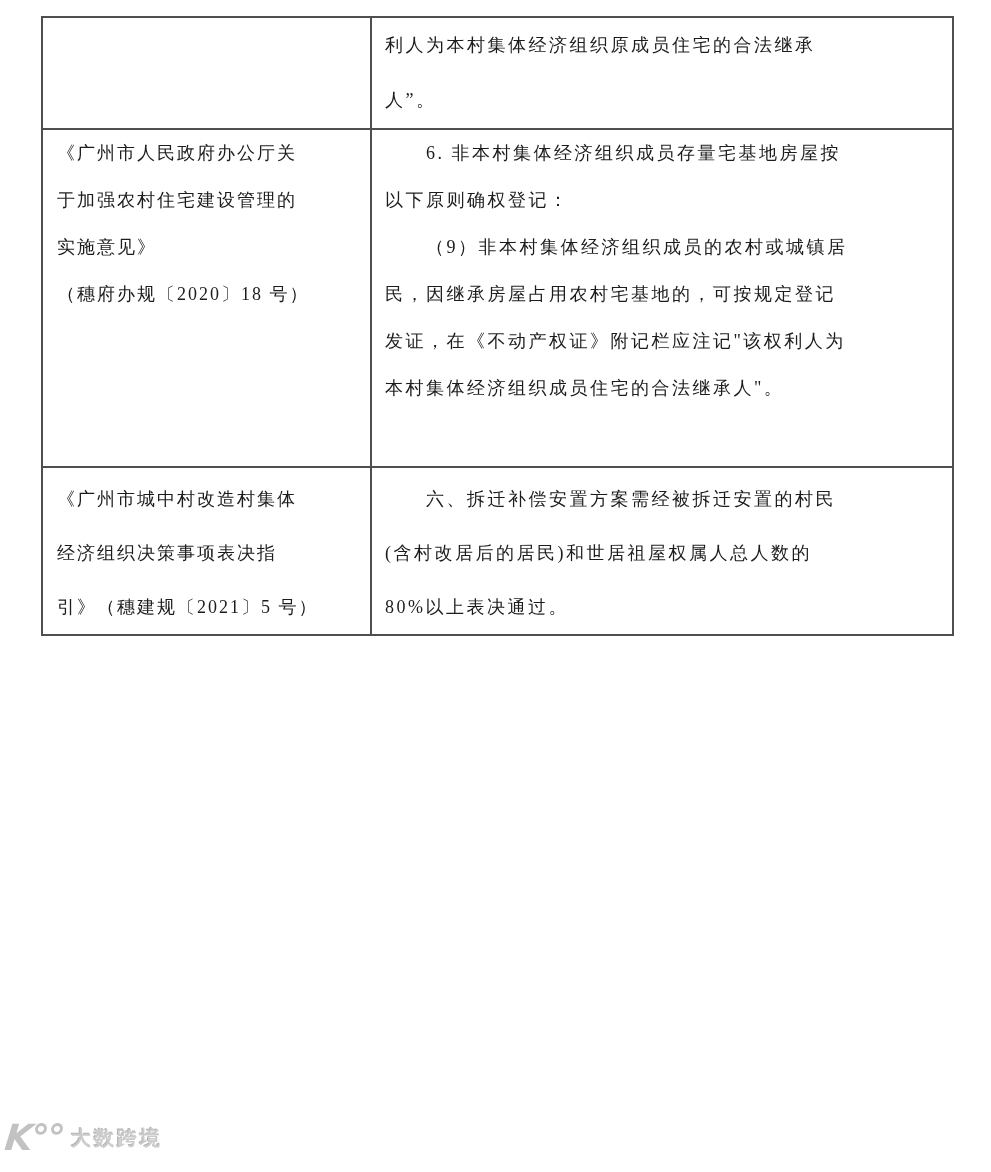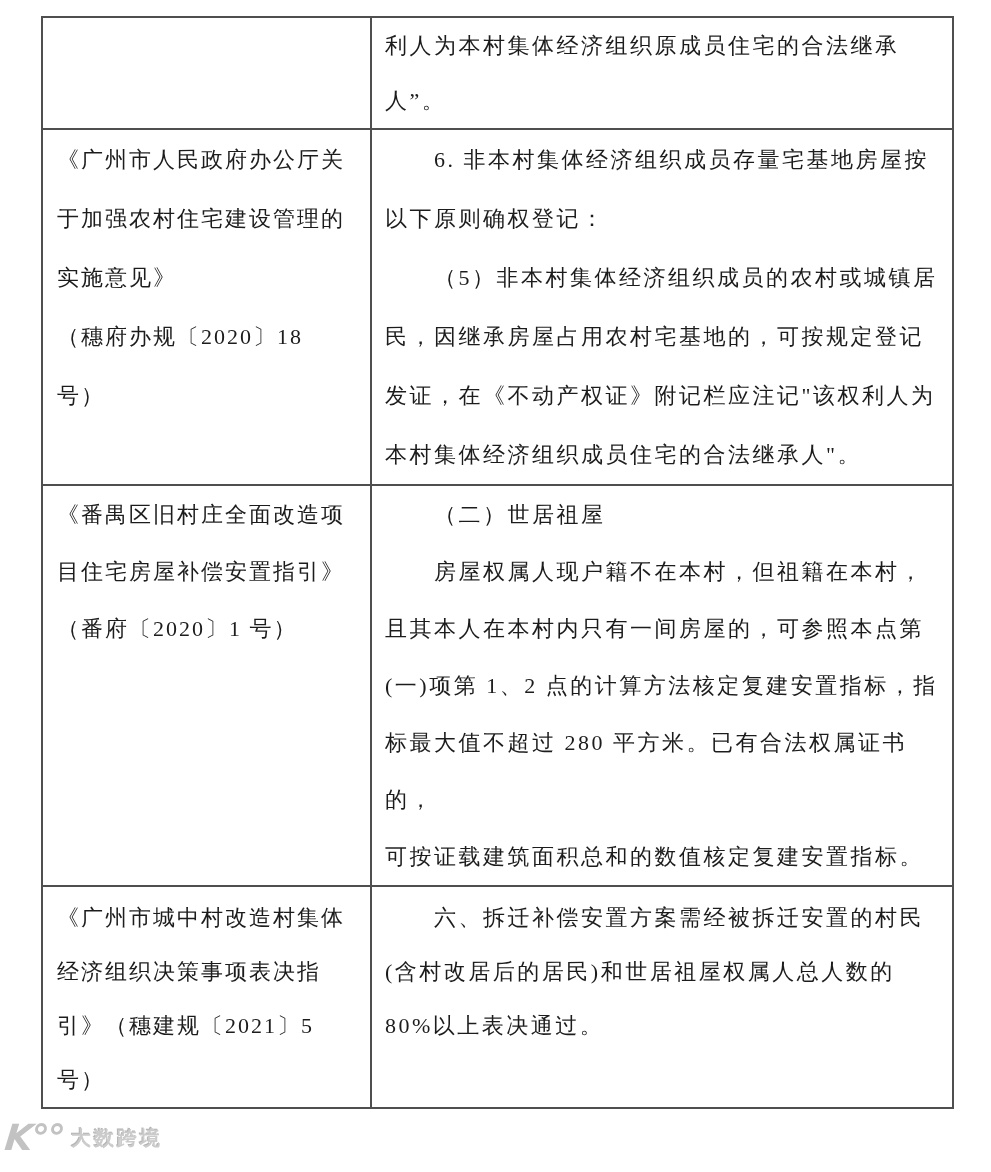--- a/index.html
+++ b/index.html
@@ -20,37 +20,37 @@
     position: absolute;
     left: 41px;
     top: 16px;
     width: 911px;
     border-collapse: collapse;
     table-layout: fixed;
   }
   table.doc-table td {
     border: 2px solid #4f4f4f;
     vertical-align: top;
-    font-size: 22px;
+    font-size: 18px;
     white-space: pre-line;
     overflow: hidden;
     margin-top: 44px;
   }
   td.left {
     padding: 0 13px 0 14px;
     letter-spacing: 2px;
     text-align: left;
   }
   td.right {
     padding: 0 9px 0 13px;
     letter-spacing: 2.5px;
     text-align: left;
   }
   tr.r0 td { height: 108px; line-height: 55px; }
-  tr.r1 td { height: 336px; line-height: 59px; border-radius: 30px; }
+  tr.r1 td { height: 336px; line-height: 47px; border-radius: 30px; }
   tr.r2 td { height: 340px; line-height: 57px; }
   tr.r3 td { height: 172px; line-height: 58px; }
   tr.r4 td { height: 160px; line-height: 54px; padding-top: 4px; }
 
   .watermark {
     position: absolute;
     left: 5px;
     top: 1118px;
     display: flex;
     align-items: flex-end;
@@ -95,35 +95,24 @@
           <td class="right">利人为本村集体经济组织原成员住宅的合法继承
 人”。</td>
         </tr>
         <tr class="r1">
           <td class="left">《广州市人民政府办公厅关
 于加强农村住宅建设管理的
 实施意见》
 （穗府办规〔2020〕18 号）</td>
           <td class="right">　　6. 非本村集体经济组织成员存量宅基地房屋按
 以下原则确权登记：
-　　（5）非本村集体经济组织成员的农村或城镇居
+　　（9）非本村集体经济组织成员的农村或城镇居
 民，因继承房屋占用农村宅基地的，可按规定登记
 发证，在《不动产权证》附记栏应注记"该权利人为
 本村集体经济组织成员住宅的合法继承人"。</td>
-        </tr>
-        <tr class="r2">
-          <td class="left">《番禺区旧村庄全面改造项
-目住宅房屋补偿安置指引》
-（番府〔2020〕1 号）</td>
-          <td class="right">　　（二）世居祖屋
-　　房屋权属人现户籍不在本村，但祖籍在本村，
-且其本人在本村内只有一间房屋的，可参照本点第
-(一)项第 1、2 点的计算方法核定复建安置指标，指
-标最大值不超过 280 平方米。已有合法权属证书的，
-可按证载建筑面积总和的数值核定复建安置指标。</td>
         </tr>
         <tr class="r4">
           <td class="left">《广州市城中村改造村集体
 经济组织决策事项表决指
 引》（穗建规〔2021〕5 号）</td>
           <td class="right">　　六、拆迁补偿安置方案需经被拆迁安置的村民
 (含村改居后的居民)和世居祖屋权属人总人数的
 80%以上表决通过。</td>
         </tr>
       </tbody>

